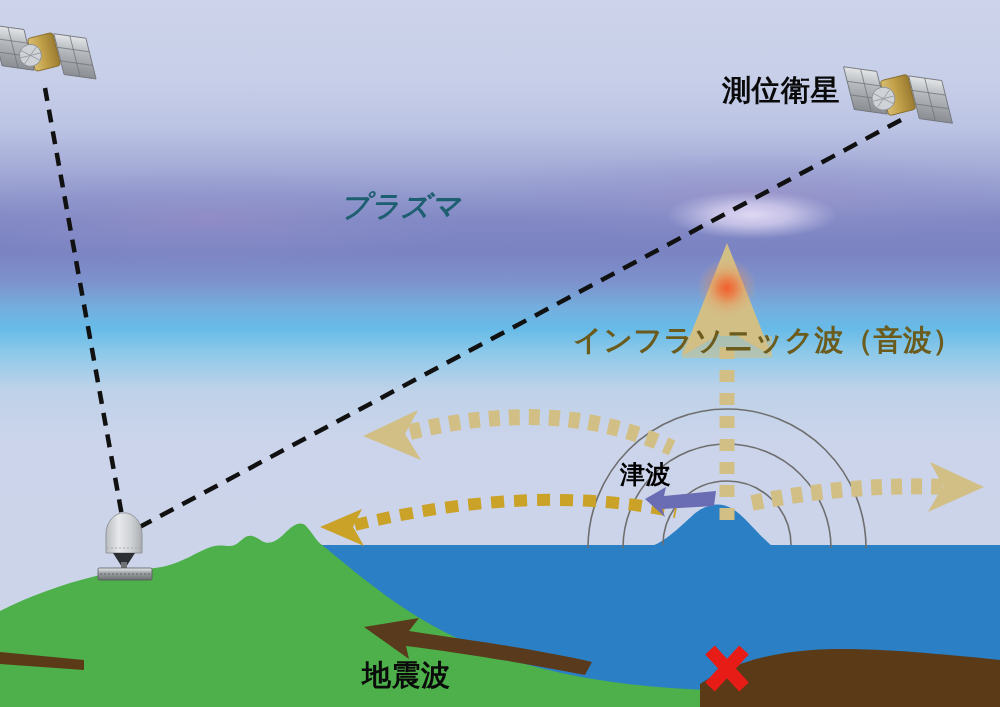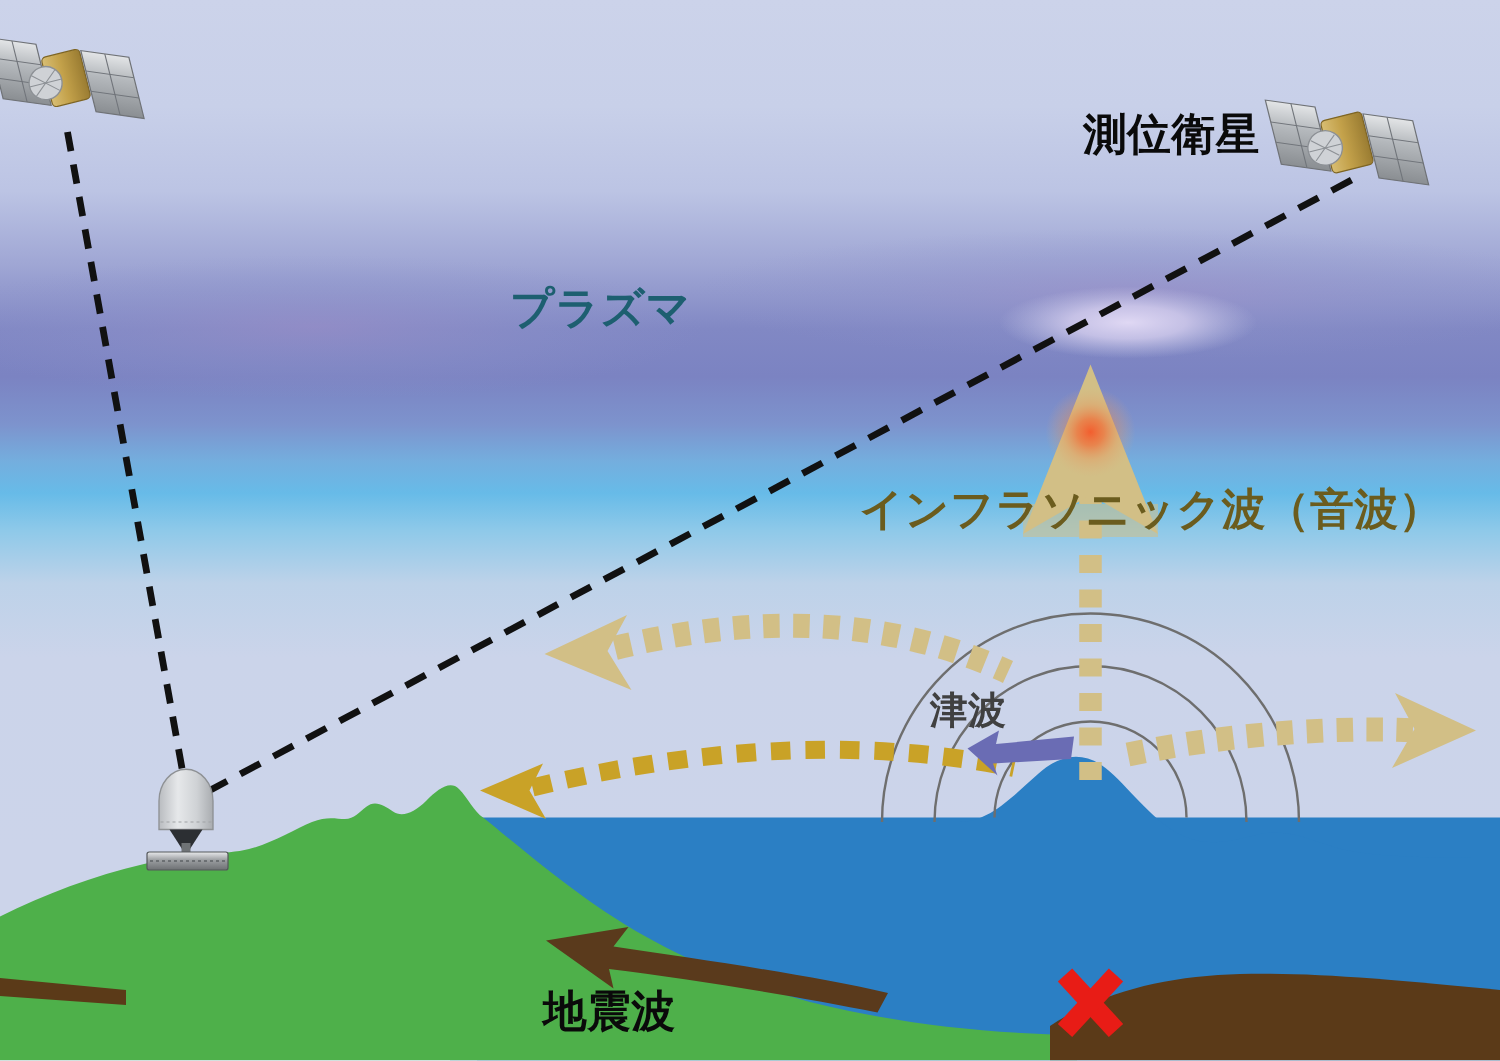--- a/index.html
+++ b/index.html
@@ -30,38 +30,39 @@
     white-space: nowrap;
     font-weight: bold;
     letter-spacing: 0.5px;
     line-height: 1;
   }
   #label-plasma {
     left: 340px;
     top: 192px;
     font-size: 29px;
     color: #1d5f70;
+    font-style: italic;
   }
   #label-satellite {
     left: 722px;
     top: 76px;
     font-size: 29px;
     color: #0a0a0a;
   }
   #label-infrasonic {
     left: 573px;
     top: 326px;
     font-size: 29px;
     color: #6b5c1e;
   }
   #label-tsunami {
     left: 620px;
     top: 462px;
     font-size: 25px;
-    color: #404040;
+    color: #000000;
   }
   #label-seismic {
     left: 362px;
     top: 661px;
     font-size: 29px;
     color: #0a0a0a;
     font-family: Liberation Serif, serif;
   }
 </style>
 </head>

